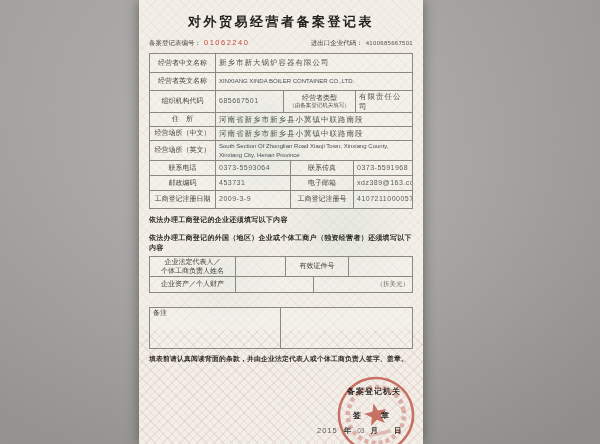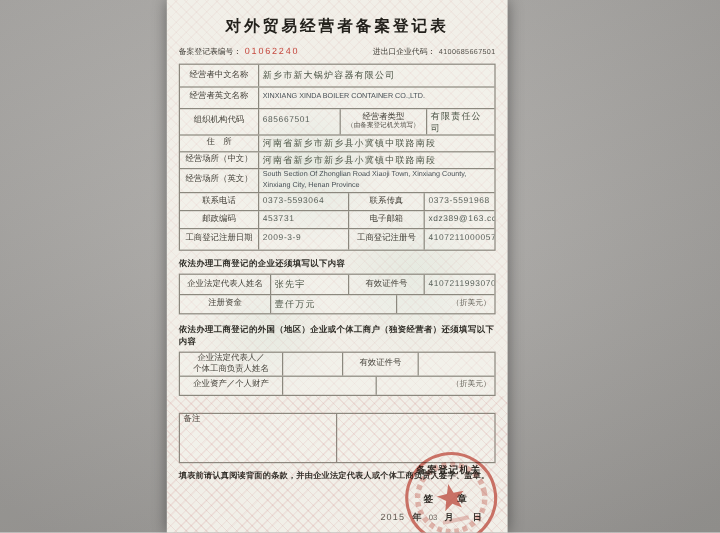--- a/index.html
+++ b/index.html
@@ -143,33 +143,20 @@
       </div>
       <div class="tr h18">
         <div class="td w65">工商登记注册日期</div>
         <div class="td val num w75">2009-3-9</div>
         <div class="td w63">工商登记注册号</div>
         <div class="td val num f1">410721100005747</div>
       </div>
     </div>
 
     <div class="sechdr">依法办理工商登记的企业还须填写以下内容</div>
-    <div class="tbl" style="margin-top:3px;">
-      <div class="tr h16">
-        <div class="td w75">企业法定代表人姓名</div>
-        <div class="td val w65">张先宇</div>
-        <div class="td w63">有效证件号</div>
-        <div class="td val num f1">410721199307092518</div>
-      </div>
-      <div class="tr h16">
-        <div class="td w75">注册资金</div>
-        <div class="td val w105">壹仟万元</div>
-        <div class="td usd f1">（折美元）</div>
-      </div>
-    </div>
 
     <div class="sechdr mt8">依法办理工商登记的外国（地区）企业或个体工商户（独资经营者）还须填写以下内容</div>
     <div class="tbl" style="margin-top:3px;">
       <div class="tr h19">
         <div class="td col w85">
           <span>企业法定代表人／</span>
           <span>个体工商负责人姓名</span>
         </div>
         <div class="td val w50"></div>
         <div class="td w63">有效证件号</div>

